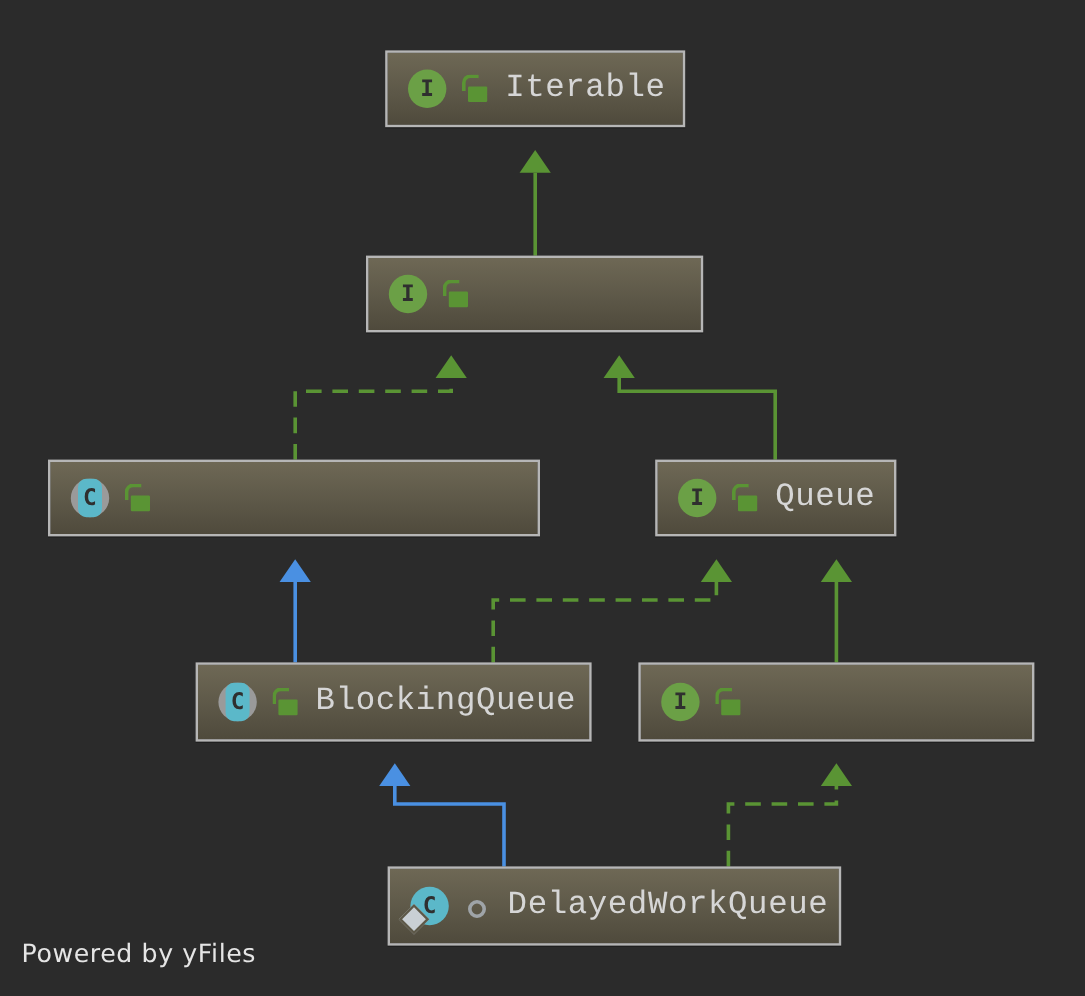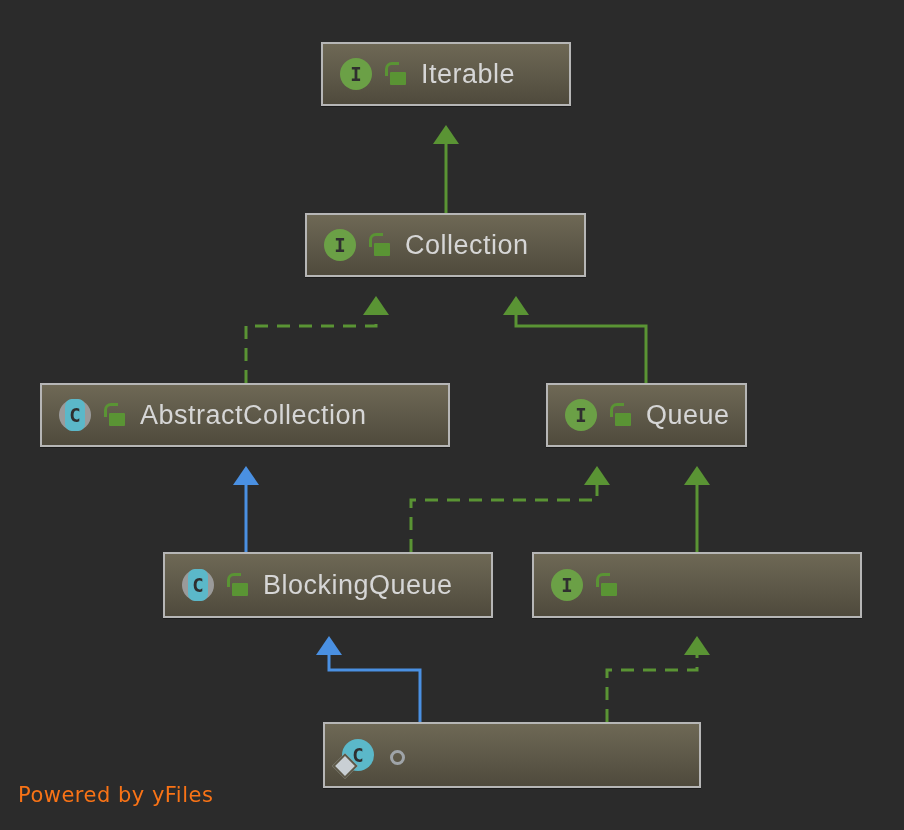--- a/index.html
+++ b/index.html
@@ -27,21 +27,21 @@
     box-sizing: border-box;
     border: 2px solid #b6b6b6;
     background: linear-gradient(to bottom, #6e6855 0%, #5d5848 55%, #4f4a3c 100%);
     display: flex;
     align-items: center;
     padding-left: 14px;
     box-shadow: 0 1px 0 rgba(0,0,0,0.35);
   }
   .node-label {
     color: #d6d6d6;
-    font-family: Liberation Sans, sans-serif;
+    font-family: Liberation Mono, monospace;
     font-size: 27px;
     letter-spacing: 0.5px;
     white-space: nowrap;
     margin-left: 14px;
   }
   
   .type-icon {
     position: relative;
     width: 38px;
     height: 38px;
@@ -120,21 +120,21 @@
     position: absolute;
     left: 5px; top: 8px;
     width: 9px; height: 9px;
     border: 3px solid #9fa4a8;
     border-radius: 50%;
   }
   #watermark {
     position: absolute;
     left: 18px;
     top: 783px;
-    color: #f97316;
+    color: #e5e5e5;
     font-family: "DejaVu Sans", "Liberation Sans", sans-serif;
     font-size: 21px;
     letter-spacing: 0.5px;
     text-align: center;
   }
 </style>
 </head>
 <body>
 
 <div id="canvas">
@@ -172,33 +172,31 @@
       </div>
       <div class="node" style="left: 305px; top: 213px; width: 281px; height: 64px;">
         <span class="type-icon iface">
           <span class="disc"></span>
           <span class="glyph">I</span>
         </span>
         <span class="mod-icon lock">
           <span class="shackle"></span>
           <span class="body"></span>
         </span>
-        <span class="node-label">Collection</span>
       </div>
       <div class="node" style="left: 40px; top: 383px; width: 410px; height: 64px;">
         <span class="type-icon abstract">
           <span class="disc"></span>
           <span class="band"></span>
           <span class="glyph">C</span>
         </span>
         <span class="mod-icon lock">
           <span class="shackle"></span>
           <span class="body"></span>
         </span>
-        <span class="node-label">AbstractCollection</span>
       </div>
       <div class="node" style="left: 546px; top: 383px; width: 201px; height: 64px;">
         <span class="type-icon iface">
           <span class="disc"></span>
           <span class="glyph">I</span>
         </span>
         <span class="mod-icon lock">
           <span class="shackle"></span>
           <span class="body"></span>
         </span>
@@ -228,17 +226,18 @@
       </div>
       <div class="node" style="left: 323px; top: 722px; width: 378px; height: 66px;">
         <span class="type-icon concrete">
           <span class="disc"></span>
           <span class="glyph">C</span>
           <span class="diamond"></span>
         </span>
         <span class="mod-icon private">
           <span class="ring"></span>
         </span>
+        <span class="node-label">DelayedWorkQueue</span>
       </div>
     </div>
 
   <div id="watermark">Powered by yFiles</div>
 </div>
 
 </body></html>

